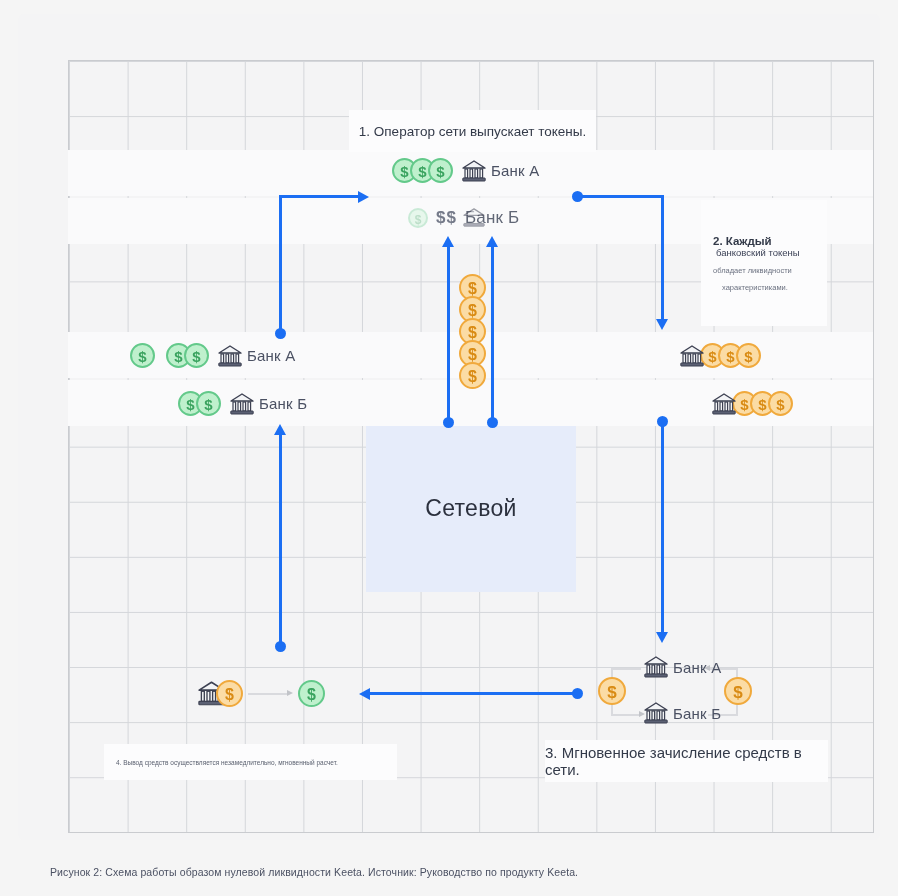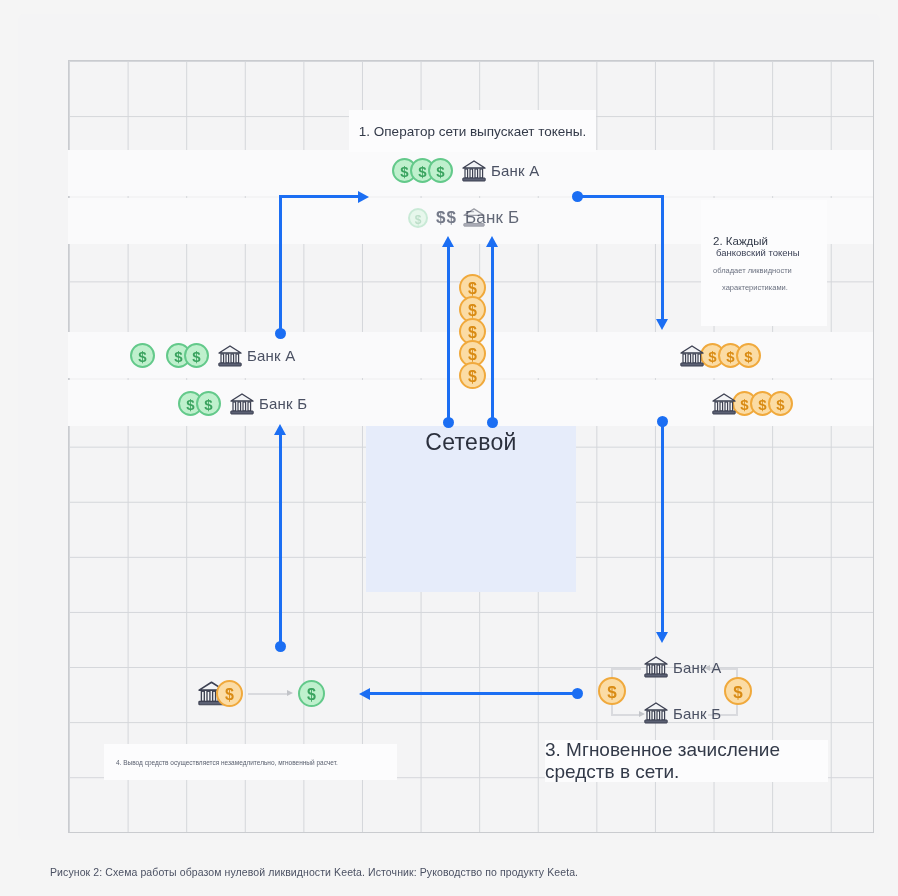--- a/index.html
+++ b/index.html
@@ -56,56 +56,56 @@
   }
   .arrow{position:absolute;width:0;height:0;}
   .arrow.up{border-left:6px solid transparent;border-right:6px solid transparent;border-bottom:11px solid #1b6ef3;}
   .arrow.down{border-left:6px solid transparent;border-right:6px solid transparent;border-top:11px solid #1b6ef3;}
   .arrow.right{border-top:6px solid transparent;border-bottom:6px solid transparent;border-left:11px solid #1b6ef3;}
   .arrow.left{border-top:6px solid transparent;border-bottom:6px solid transparent;border-right:11px solid #1b6ef3;}
   
   .operator{
     position:absolute;left:348px;top:412px;width:210px;height:166px;
     background:#e6ecfa;display:flex;flex-direction:column;
-    align-items:center;
+    align-items:center;justify-content:center;
   }
   .operator span{
     font-size:23px;color:#2b303d;line-height:1.45;letter-spacing:.3px;
   }
   
   .callout-top{
     left:331px;top:96px;width:247px;height:42px;
     justify-content:center;font-size:13.5px;color:#333a49;
   }
   .callout-right{
     left:683px;top:186px;width:126px;height:126px;
     flex-direction:column;align-items:flex-start;justify-content:center;
     padding:0 12px;
   }
-  .callout-right .l1{font-size:11.5px;color:#333a49;}
+  .callout-right .l1{font-size:11.5px;color:#333a49;font-weight:bold;}
   .callout-right .l2{font-size:9.5px;color:#3c4257;margin-bottom:8px;padding-left:3px;}
   .callout-right .l3{font-size:7.5px;color:#6b7180;margin-bottom:8px;}
   .callout-right .l4{font-size:7.5px;color:#6b7180;padding-left:9px;}
   .callout-left{
     left:94px;top:194px;width:121px;height:114px;
     flex-direction:column;align-items:flex-start;justify-content:center;
     padding:0 9px;
   }
   .callout-left .l1{font-size:13px;color:#333a49;margin-bottom:6px;}
   .callout-left .l2{font-size:7.5px;color:#565c6b;margin-bottom:6px;padding-left:6px;}
   .callout-left .l3{font-size:10.5px;color:#3c4257;margin-bottom:6px;padding-left:4px;}
   .callout-left .l4{font-size:6px;color:#7b818f;margin-bottom:4px;}
   .callout-left .l5{font-size:15px;color:#2b303d;}
   .callout-bottomleft{
     left:86px;top:730px;width:293px;height:36px;
     font-size:6.5px;color:#5b6170;padding-left:12px;
   }
   .callout-bottomright{
     left:527px;top:726px;width:283px;height:42px;
-    justify-content:center;font-size:19px;color:#333a49;
+    justify-content:center;font-size:15px;color:#333a49;
   }
   
   .band{position:absolute;background:#fafafb;}
   .blurrow{
     position:absolute;display:flex;align-items:center;
     filter:blur(.4px);opacity:.92;
   }
   .blurrow .txt{font-size:17px;font-weight:700;color:#6a7080;letter-spacing:1px;}
   .caption{
     position:absolute;left:50px;top:866px;font-size:10.5px;color:#4b5163;

